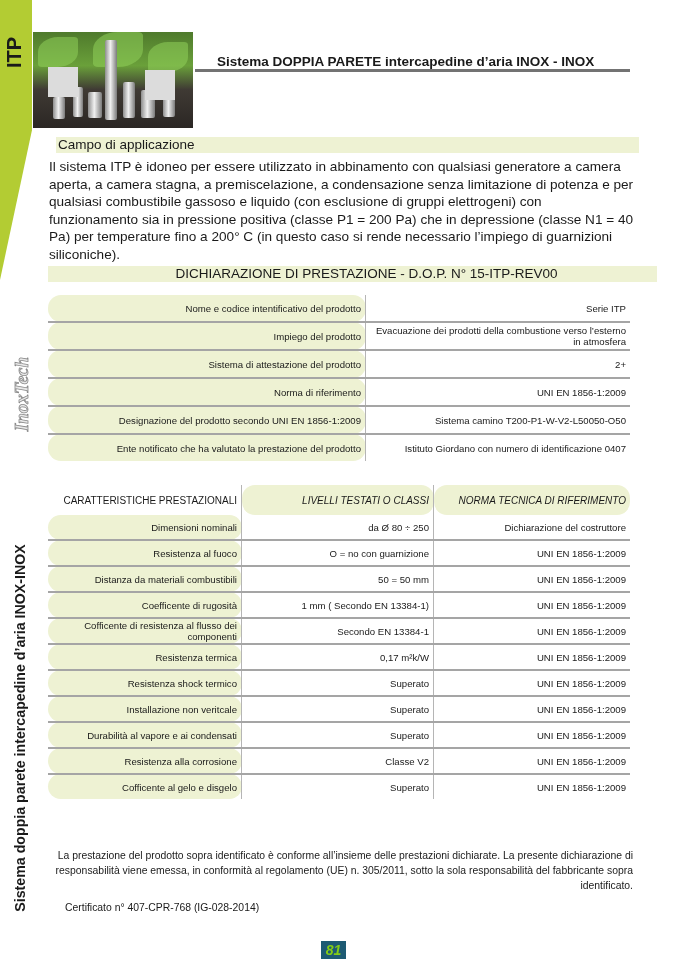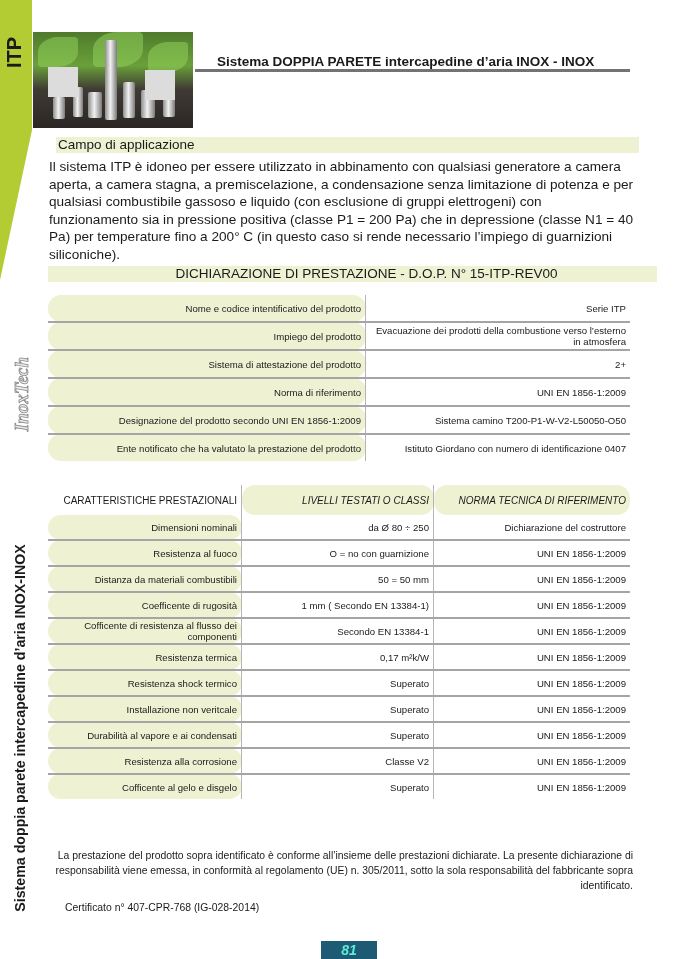--- a/index.html
+++ b/index.html
@@ -47,22 +47,22 @@
     .t2 thead td { height: 30px; font-size: 10px; }
     .t2 thead td.h1 { background: #ffffff; }
     .t2 thead td.h2, .t2 thead td.h3 { background: #eef2d3; font-style: italic; }
     .t2 tr:last-child td { border-bottom: none; }
     .t2 td.c2 { width: 183px; }
     .footer-text {
       position: absolute; left: 49px; top: 848px; width: 584px; font-size: 10.4px; line-height: 15px; text-align: right;
     }
     .cert { position: absolute; left: 65px; top: 902px; font-size: 10.4px; }
     .page-num {
-      position: absolute; left: 321px; top: 941px; width: 56px; height: 18px;
-      background: #1d5a73; color: #5eead4; font-weight: bold; font-style: italic; font-size: 14px;
+      position: absolute; left: 321px; top: 941px; width: 25px; height: 18px;
+      background: #1d5a73; color: #84cc16; font-weight: bold; font-style: italic; font-size: 14px;
       text-align: center; line-height: 18px;
     }
     .side-logo {
       position: absolute; left: 4px; top: 345px; width: 40px; height: 100px;
     }
     .side-logo span {
       position: absolute; left: -32px; top: 38px; width: 100px; transform: rotate(-90deg);
       font-family: "Liberation Serif", serif; font-style: italic; font-weight: bold; font-size: 19px;
       color: #e8e8e8; -webkit-text-stroke: 0.8px #8a8a8a; text-align: center;
     }

